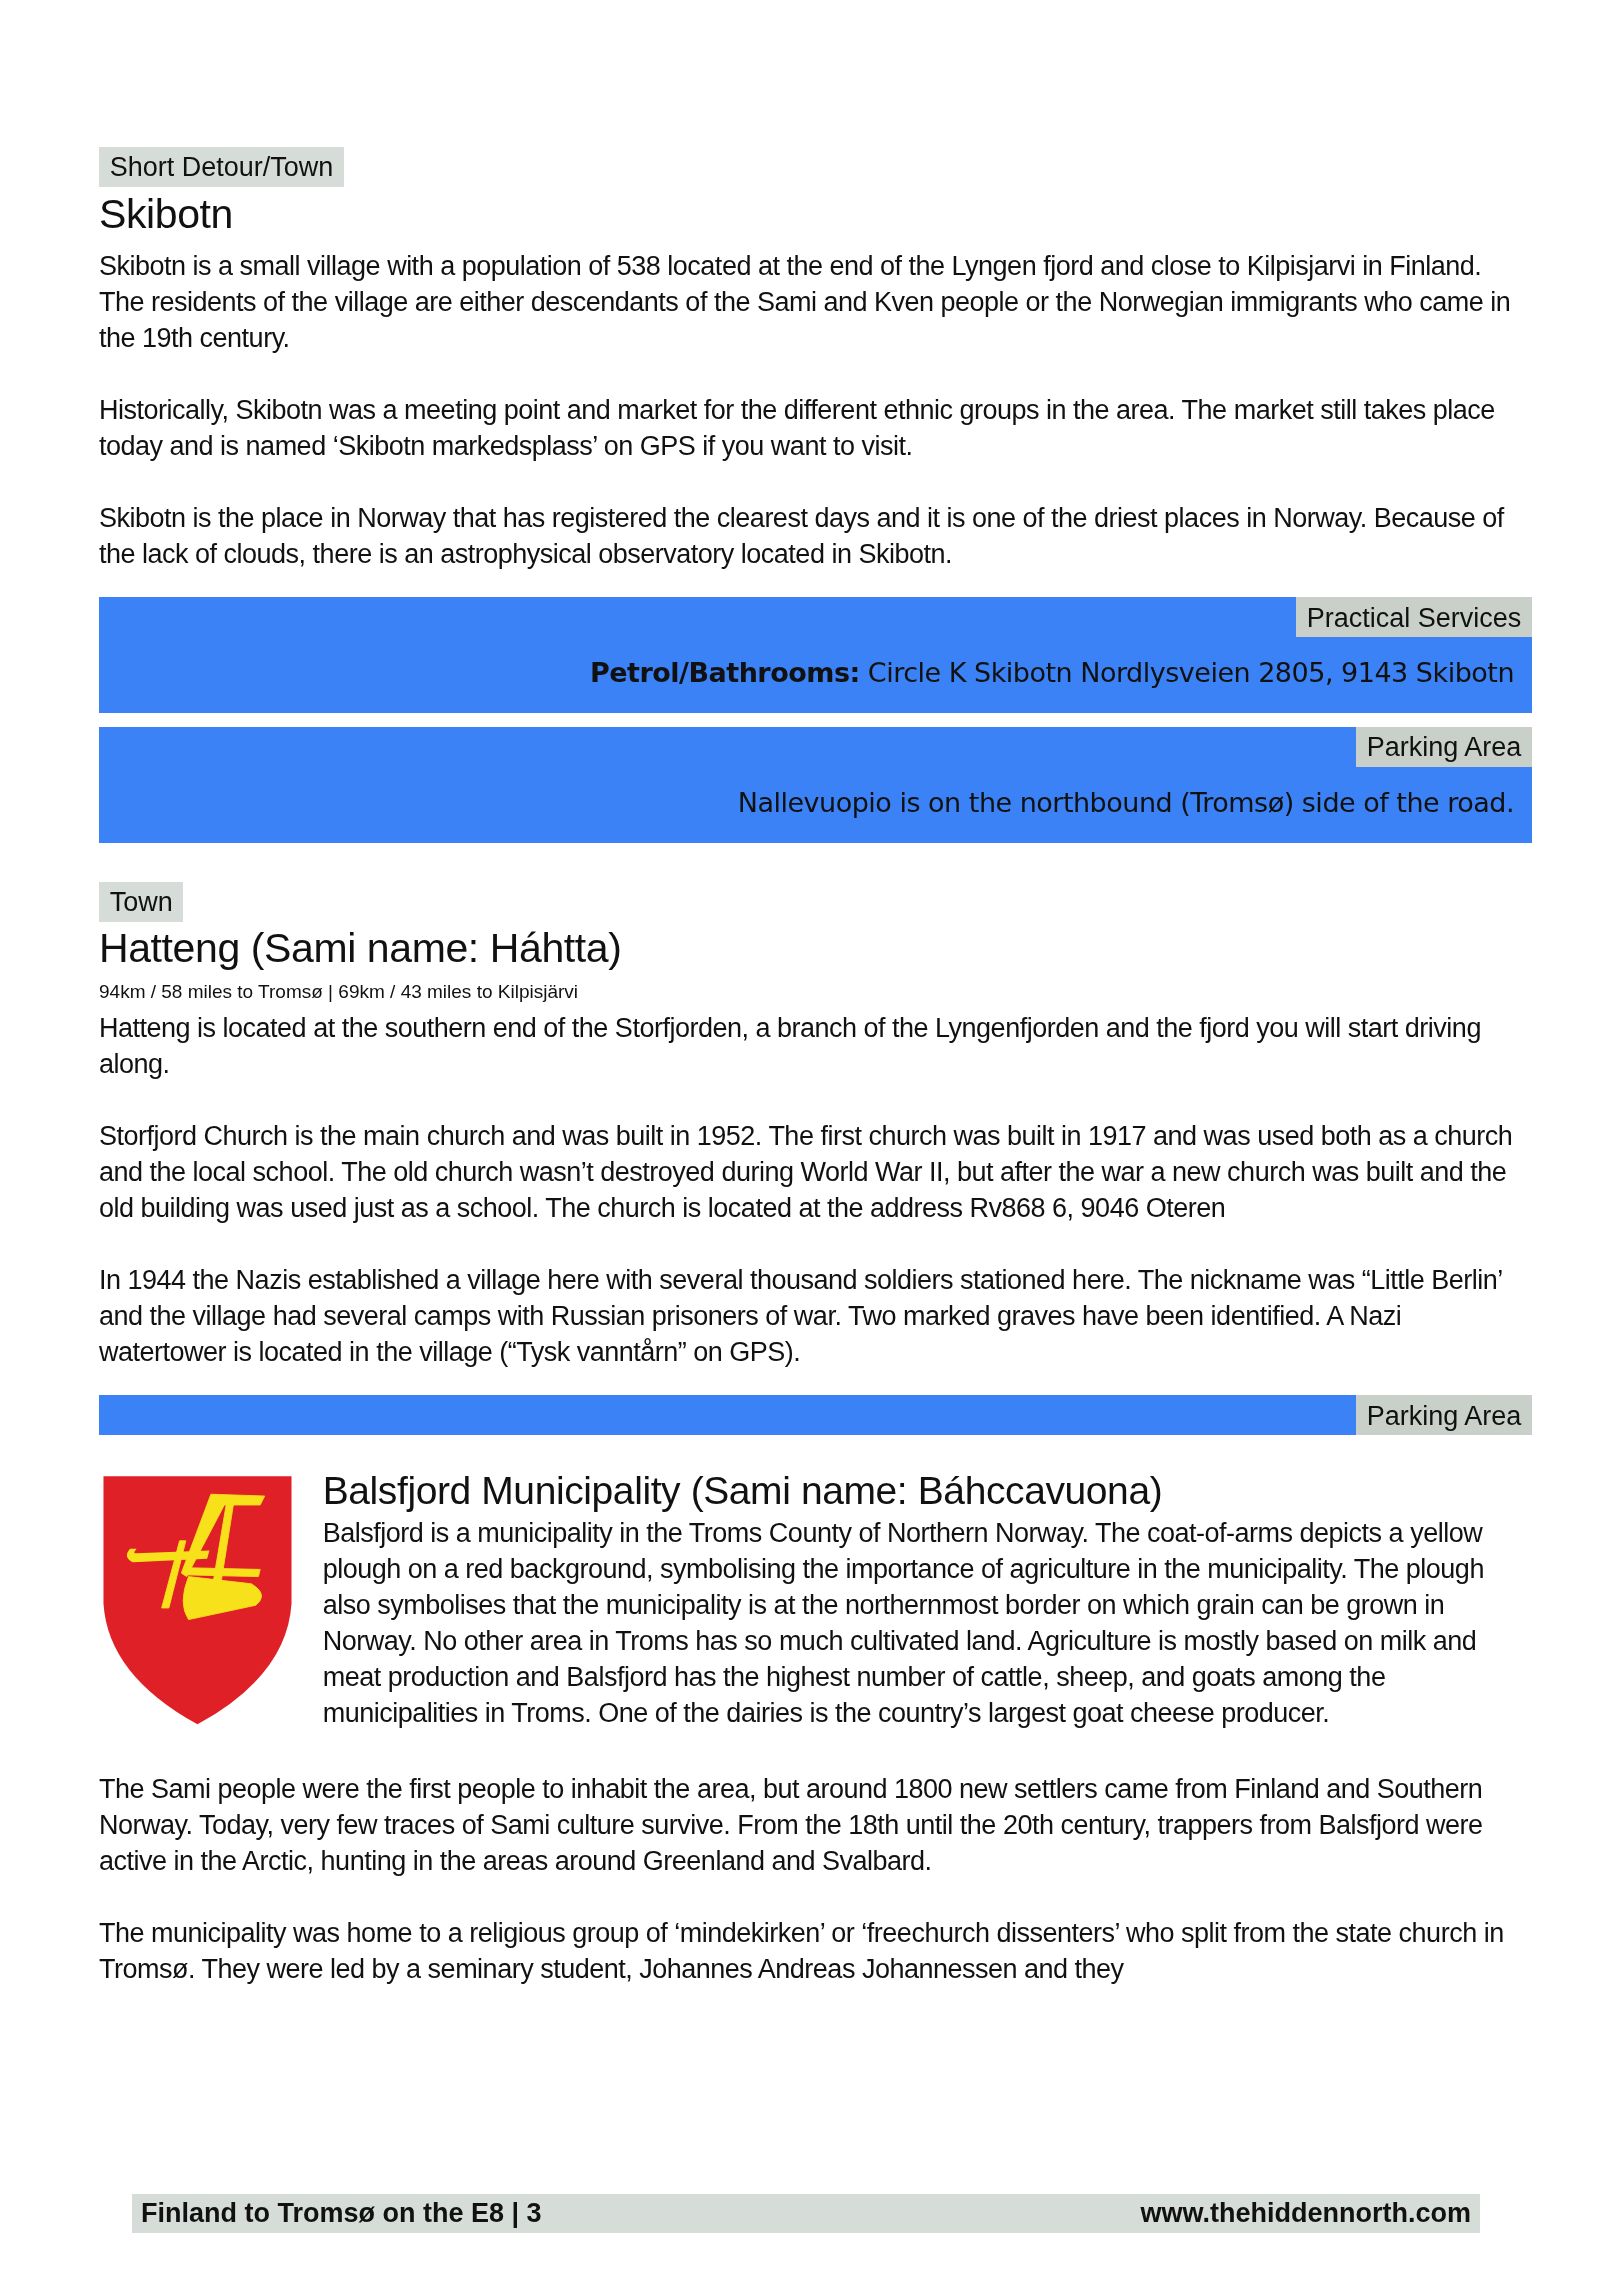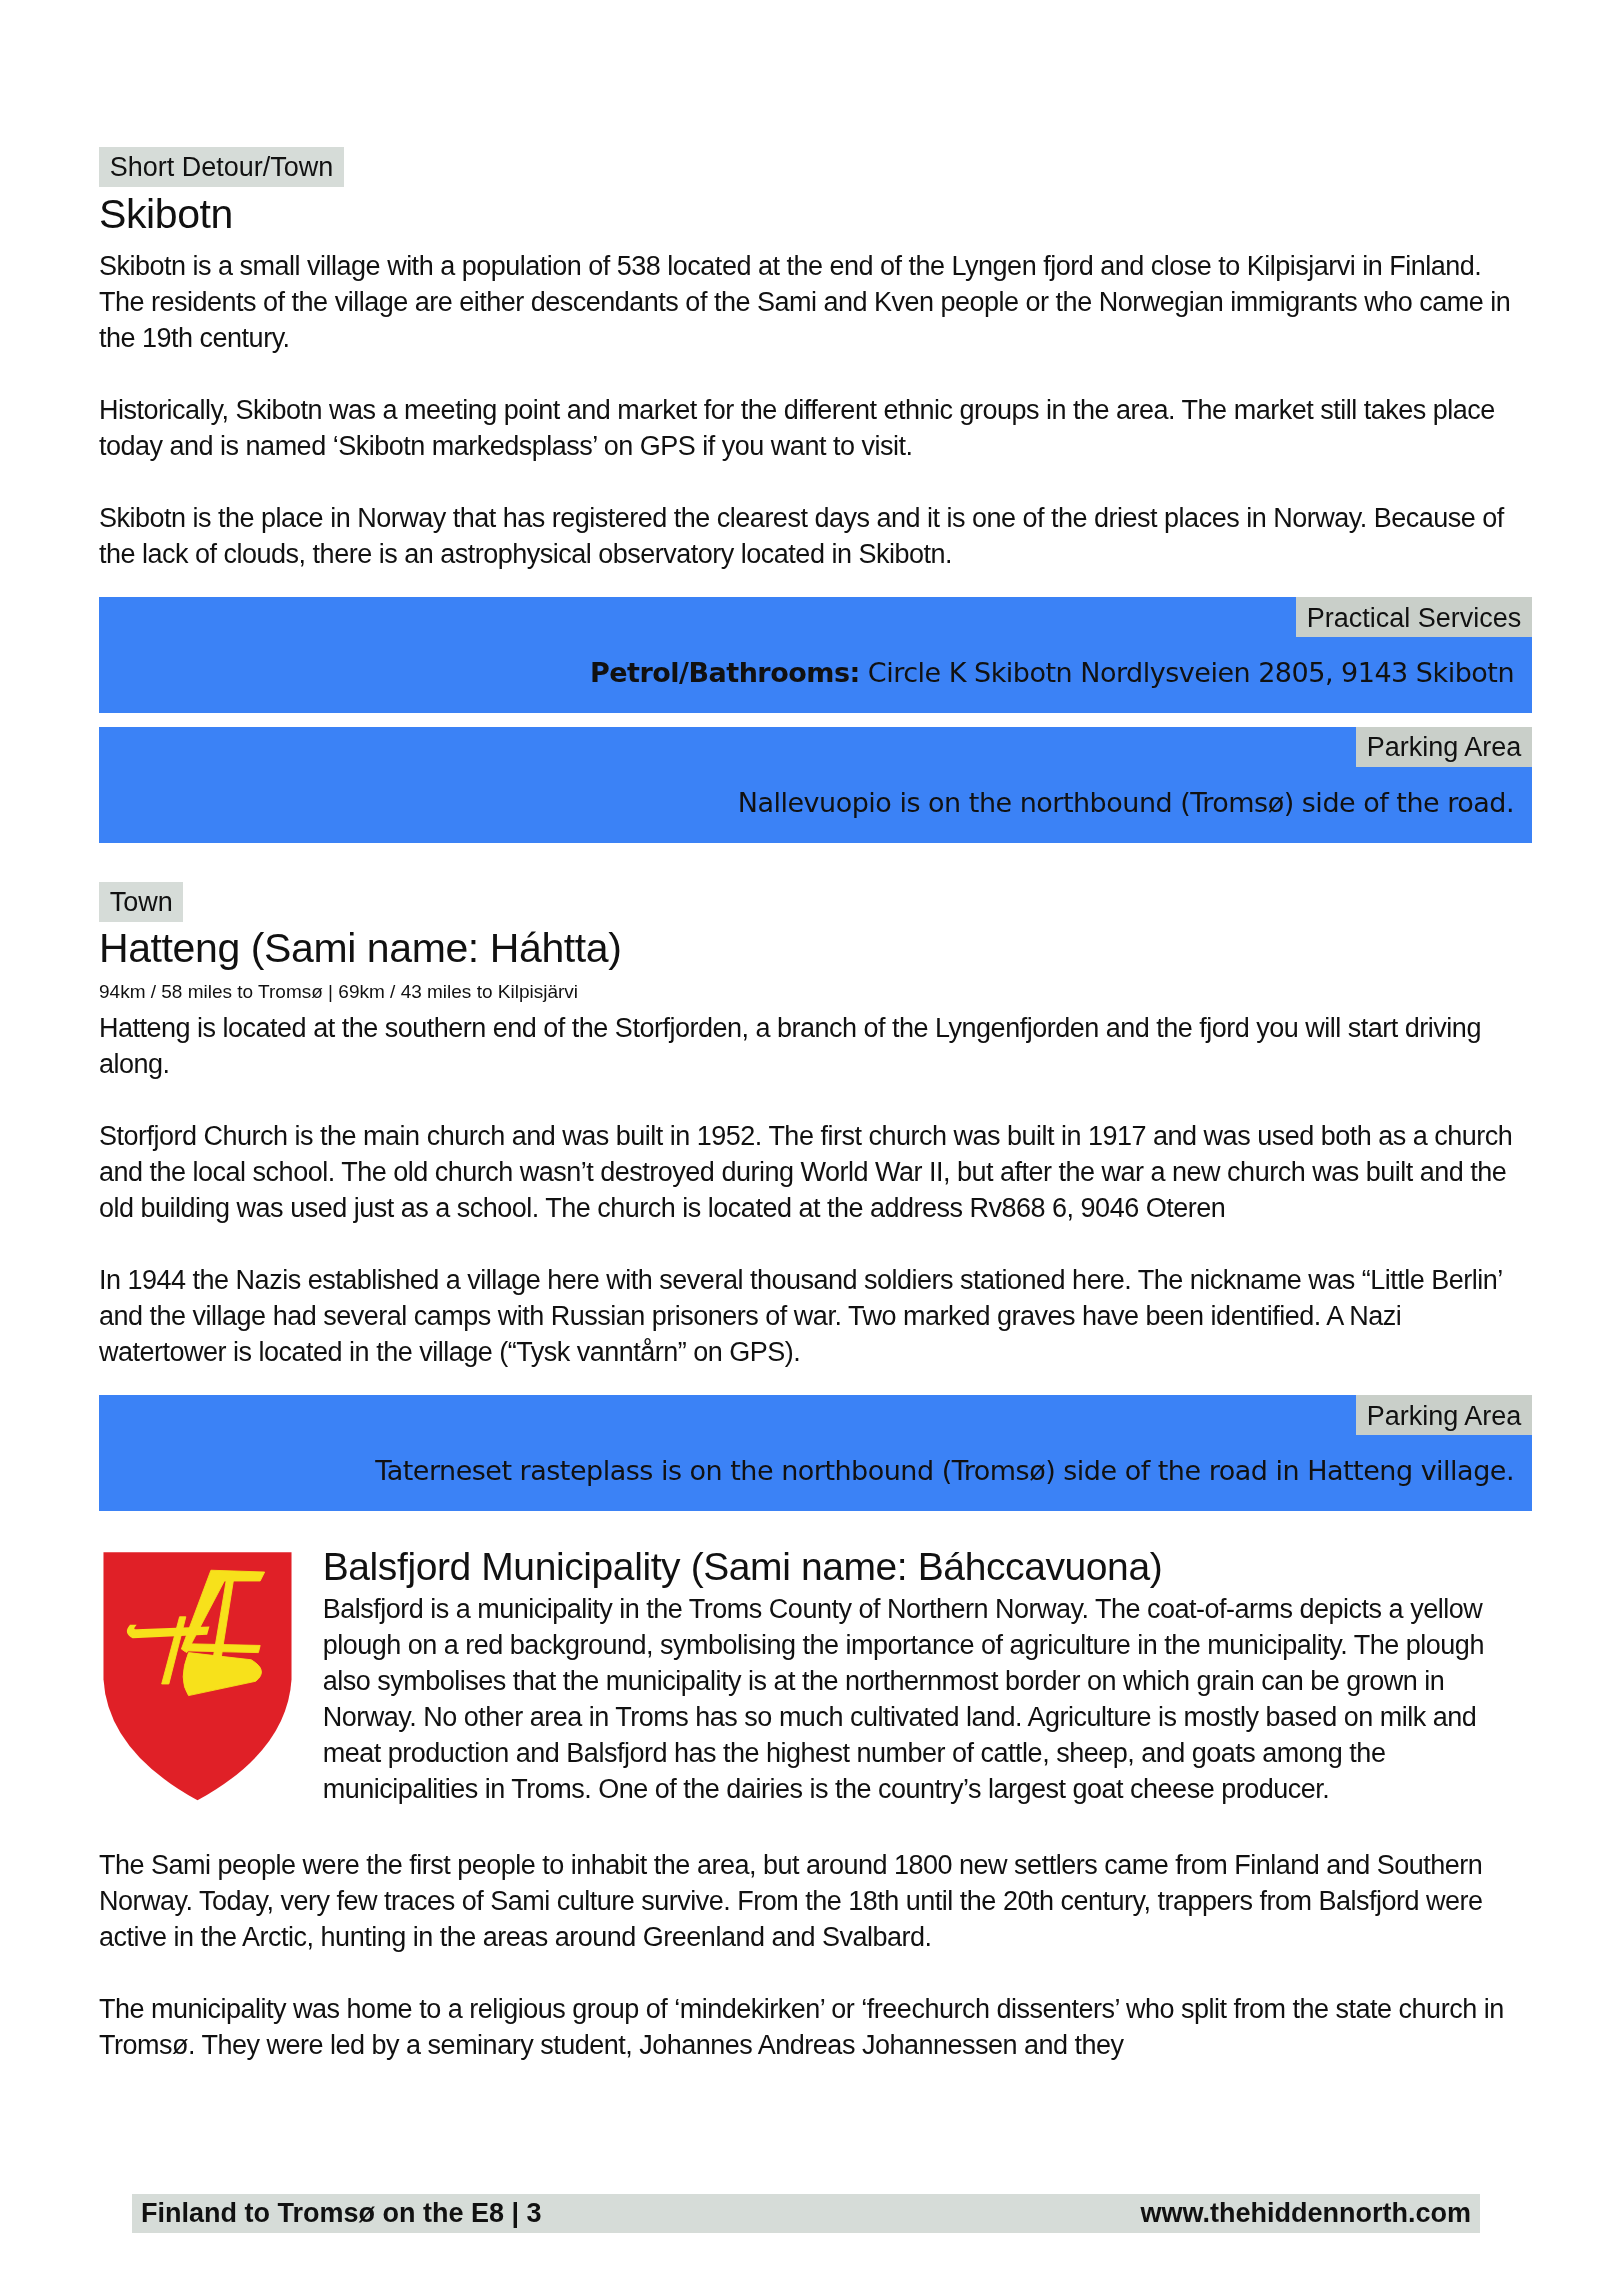--- a/index.html
+++ b/index.html
@@ -55,21 +55,20 @@
     <h2 style="margin-top:3.6px;">Hatteng (Sami name: Háhtta)</h2>
     <div class="dist">94km / 58 miles to Tromsø | 69km / 43 miles to Kilpisjärvi</div>
     <p>Hatteng is located at the southern end of the Storfjorden, a branch of the Lyngenfjorden and the fjord you will start driving along.</p>
     <div class="gap"></div>
     <p>Storfjord Church is the main church and was built in 1952. The first church was built in 1917 and was used both as a church and the local school. The old church wasn’t destroyed during World War II, but after the war a new church was built and the old building was used just as a school. The church is located at the address Rv868 6, 9046 Oteren</p>
     <div class="gap"></div>
     <p>In 1944 the Nazis established a village here with several thousand soldiers stationed here. The nickname was “Little Berlin’ and the village had several camps with Russian prisoners of war. Two marked graves have been identified. A Nazi watertower is located in the village (“Tysk vanntårn” on GPS).</p>
 
     <div class="box" style="margin-top:25px;">
       <span class="tag inbox">Parking Area</span>
-      <div class="body">Taterneset rasteplass is on the northbound (Tromsø) side of the road in Hatteng village.</div>
     </div>
   </section>
 
   <section>
     <div class="muni">
       <div class="crest">
         <svg width="197" height="260" viewBox="0 0 220 290">
           <path d="M5 8 L215 8 L215 150 Q210 230 110 285 Q10 230 5 150 Z" fill="#e02027"></path>
           <g fill="#f7e11b" stroke="#f7e11b">
             <path d="M35 90 Q28 98 38 103 L120 99 L122 92 L42 95 Q36 95 40 90 Z" stroke-width="2"></path>

